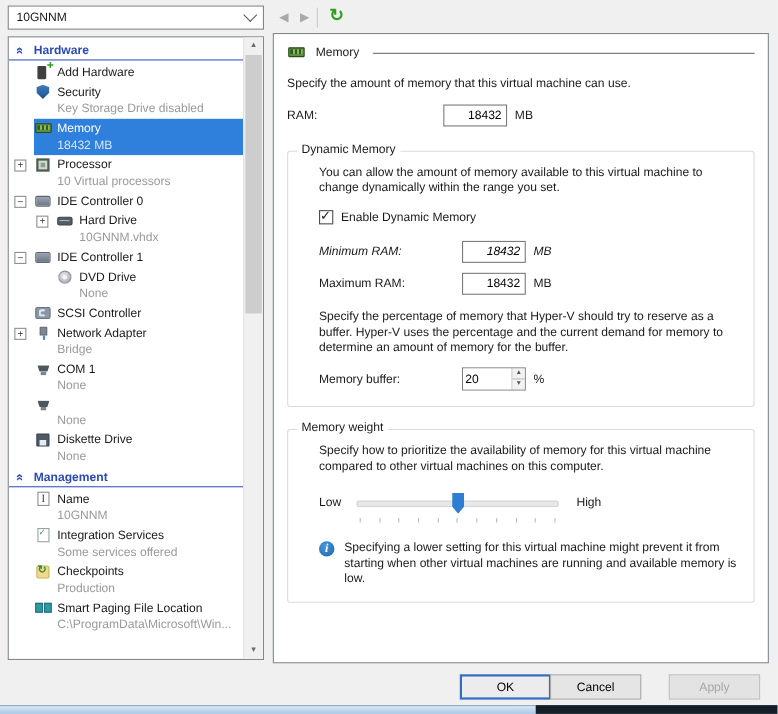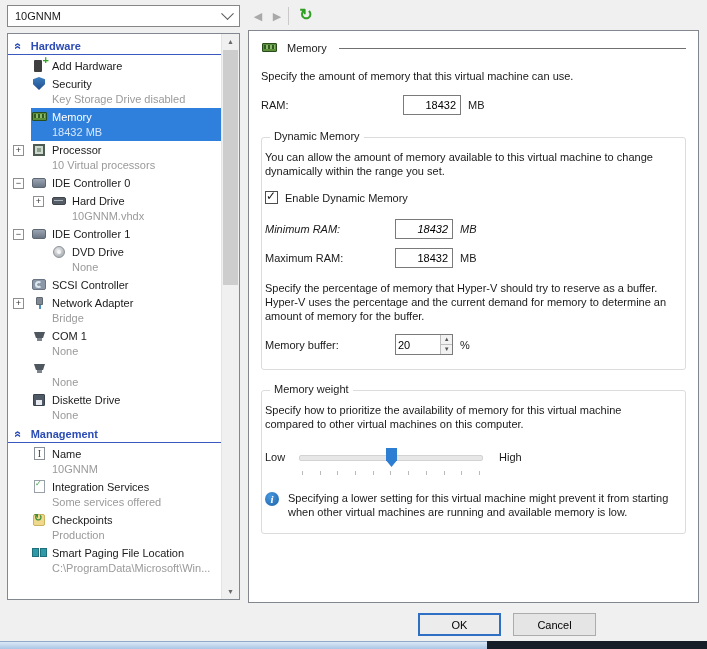--- a/index.html
+++ b/index.html
@@ -39,21 +39,21 @@
   
   .main{position:absolute;left:248px;top:30px;width:451px;height:573px;background:#fff;border:1px solid #828790;box-sizing:border-box;padding:8px 12px 0 12px;}
   .mtitle{display:flex;align-items:center;gap:8px;margin-top:2px;}
   .mtitle .tline{flex:1;border-top:1px solid #707070;margin-left:4px;}
   .intro{margin-top:14px;}
   .field-row{display:flex;align-items:center;margin-top:12px;}
   .flabel{width:142px;}
   .txtin{width:58px;height:20px;border:1px solid #7a7a7a;box-sizing:border-box;text-align:right;padding:0 4px 0 2px;font:inherit;background:#fff;}
   .unit{margin-left:7px;}
 
-  .group{position:relative;border:1px solid #dcdcdc;border-radius:3px;margin-top:22px;padding:12px 12px 14px 3px;}
+  .group{position:relative;border:1px solid #dcdcdc;border-radius:3px;margin-top:22px;padding:12px 12px 14px 28px;}
   .gtitle{position:absolute;top:-8px;left:8px;background:#fff;padding:0 4px;}
   .para{line-height:14px;}
   .w410{max-width:410px;} .w425{max-width:429px;} .w412{max-width:412px;} .w385{max-width:385px;}
   .group .flabel{width:130px;}
 
   .cbrow{display:flex;align-items:center;gap:7px;margin-top:13px;}
   .cb{width:13px;height:13px;border:1px solid #4d4d4d;background:#fff;position:relative;box-sizing:border-box;}
   .cb.checked::after{content:"✓";position:absolute;left:0px;top:-3px;font-size:12px;color:#1a1a1a;}
 
   .spin{display:inline-flex;width:58px;height:21px;border:1px solid #7a7a7a;box-sizing:border-box;background:#fff;}
@@ -69,21 +69,21 @@
   .sl-thumb{position:absolute;top:1px;width:11px;height:19px;background:#2d7dd2;clip-path:polygon(0 0,100% 0,100% 65%,50% 100%,0 65%);}
   .ticks{display:flex;justify-content:space-between;width:178px;margin:4px 0 0 37px;}
   .ticks i{width:1px;height:4px;background:#b9b9b9;}
 
   .note-row{display:flex;gap:9px;margin-top:16px;align-items:flex-start;}
   .info-ic{flex:none;width:14px;height:14px;border-radius:50%;background:radial-gradient(circle at 38% 32%,#4798e0,#1d62a8);color:#fff;font-family:"Liberation Serif",serif;font-style:italic;font-weight:bold;font-size:11px;line-height:14px;text-align:center;margin-top:1px;}
 
   
   .btn{position:absolute;top:613px;width:83px;height:23px;box-sizing:border-box;text-align:center;line-height:20px;background:#e5e5e5;border:1px solid #acacac;font:inherit;padding:0;}
   .btn-ok{left:418px;border:2px solid #2f6fc4;background:#ececec;}
-  .btn-cancel{left:513px;}
+  .btn-cancel{left:500px;}
   .btn-apply{left:608px;}
   .btn.disabled{color:#a6a6a6;border-color:#c3c3c3;background:#e3e3e3;}
 
   
   .strip{position:absolute;left:0;top:641px;width:707px;height:8px;display:flex;}
   .strip .light{width:487px;background:linear-gradient(#dbe8f6,#aac6e6);border-top:1px solid #8ea8c8;box-sizing:border-box;}
   .strip .dark{flex:1;background:#141d28;}
 
   
   .icon{position:relative;display:inline-block;width:17px;height:14px;flex:none;}
@@ -334,18 +334,19 @@
 
       <div class="note-row">
         <span class="info-ic">i</span>
         <span class="para w385">Specifying a lower setting for this virtual machine might prevent it from starting when other virtual machines are running and available memory is low.</span>
       </div>
     </div>
   </div>
 
   <button class="btn btn-ok">OK</button>
   <button class="btn btn-cancel">Cancel</button>
+  <button class="btn btn-apply disabled" id="apply-btn" disabled="">Apply</button>
 
   <div class="strip">
     <div class="light"></div>
     <div class="dark"></div>
   </div>
 </div>
 
 </body></html>

